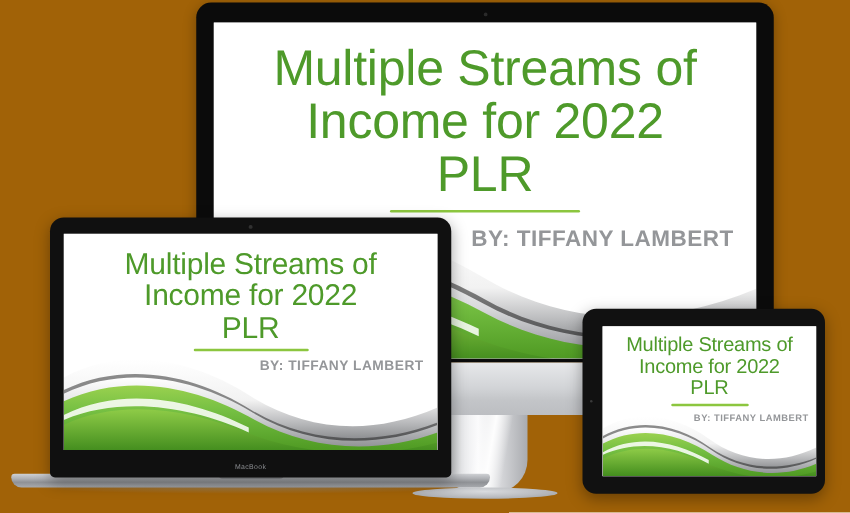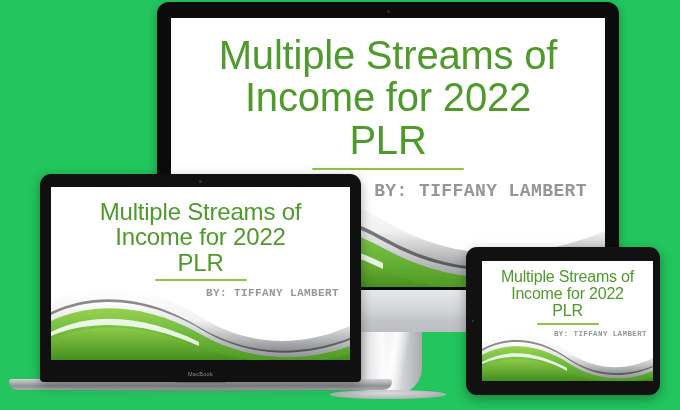--- a/index.html
+++ b/index.html
@@ -1,29 +1,29 @@
 <!DOCTYPE html>
 <html><head>
 <meta charset="utf-8">
 <style>
   html,body{margin:0;padding:0;background:#ffffff;}
   body{width:680px;height:410px;overflow:hidden;font-family:"Liberation Sans",sans-serif;}
-  #stage{position:relative;width:680px;height:410px;background:#22c55e;}
+  #stage{position:relative;width:680px;height:410px;background:#a16207;}
 
   
   .slide{position:absolute;inset:0;background:#fff;overflow:hidden;}
   .slide .txtwrap{position:absolute;left:0;right:0;top:0;text-align:center;}
   .slide .ttl{
     color:#4e9a2a;font-family:"Liberation Sans",sans-serif;font-weight:400;
     line-height:1.06;letter-spacing:-0.2px;white-space:nowrap;
   }
   .slide .uline{background:#8cc63f;height:2px;margin:0 auto;border-radius:1px;}
   .slide .byline{
     position:absolute;color:#949699;font-weight:700;
-    font-family:Liberation Mono, monospace;letter-spacing:.4px;white-space:nowrap;
+    font-family:Liberation Sans, sans-serif;letter-spacing:.4px;white-space:nowrap;
   }
   .wavewrap{position:absolute;left:0;right:0;bottom:0;overflow:hidden;}
   .wavewrap svg{display:block;width:100%;height:100%;}
 
   
   #imac{position:absolute;left:157px;top:2px;width:462px;height:288px;}
   #imac .bezel{
     position:absolute;inset:0;background:#0b0b0b;border-radius:12px 12px 2px 2px;
     box-shadow:0 3px 10px rgba(0,0,0,.30);
   }

